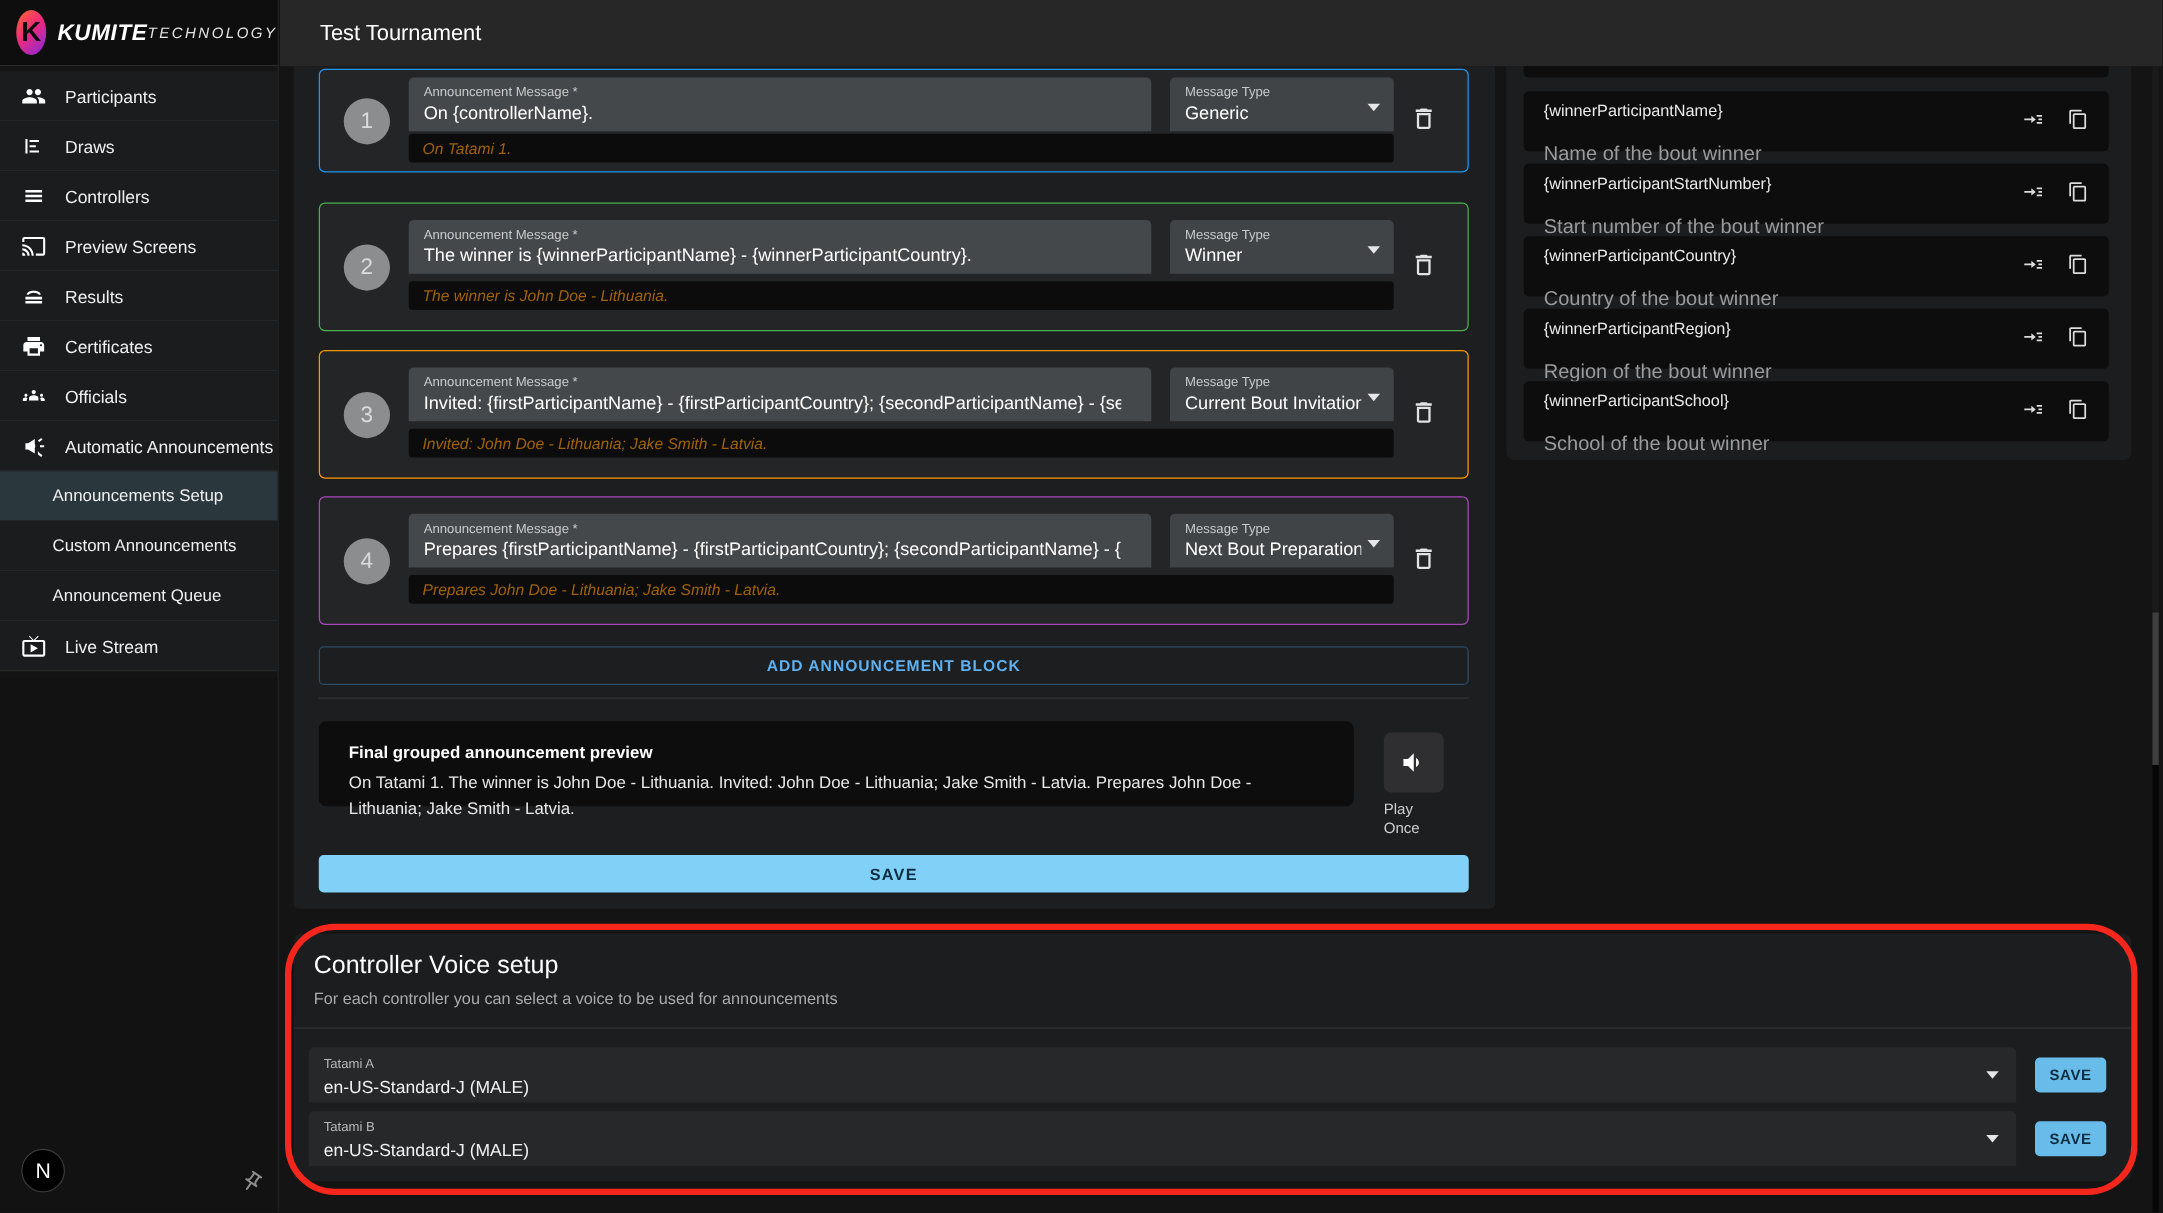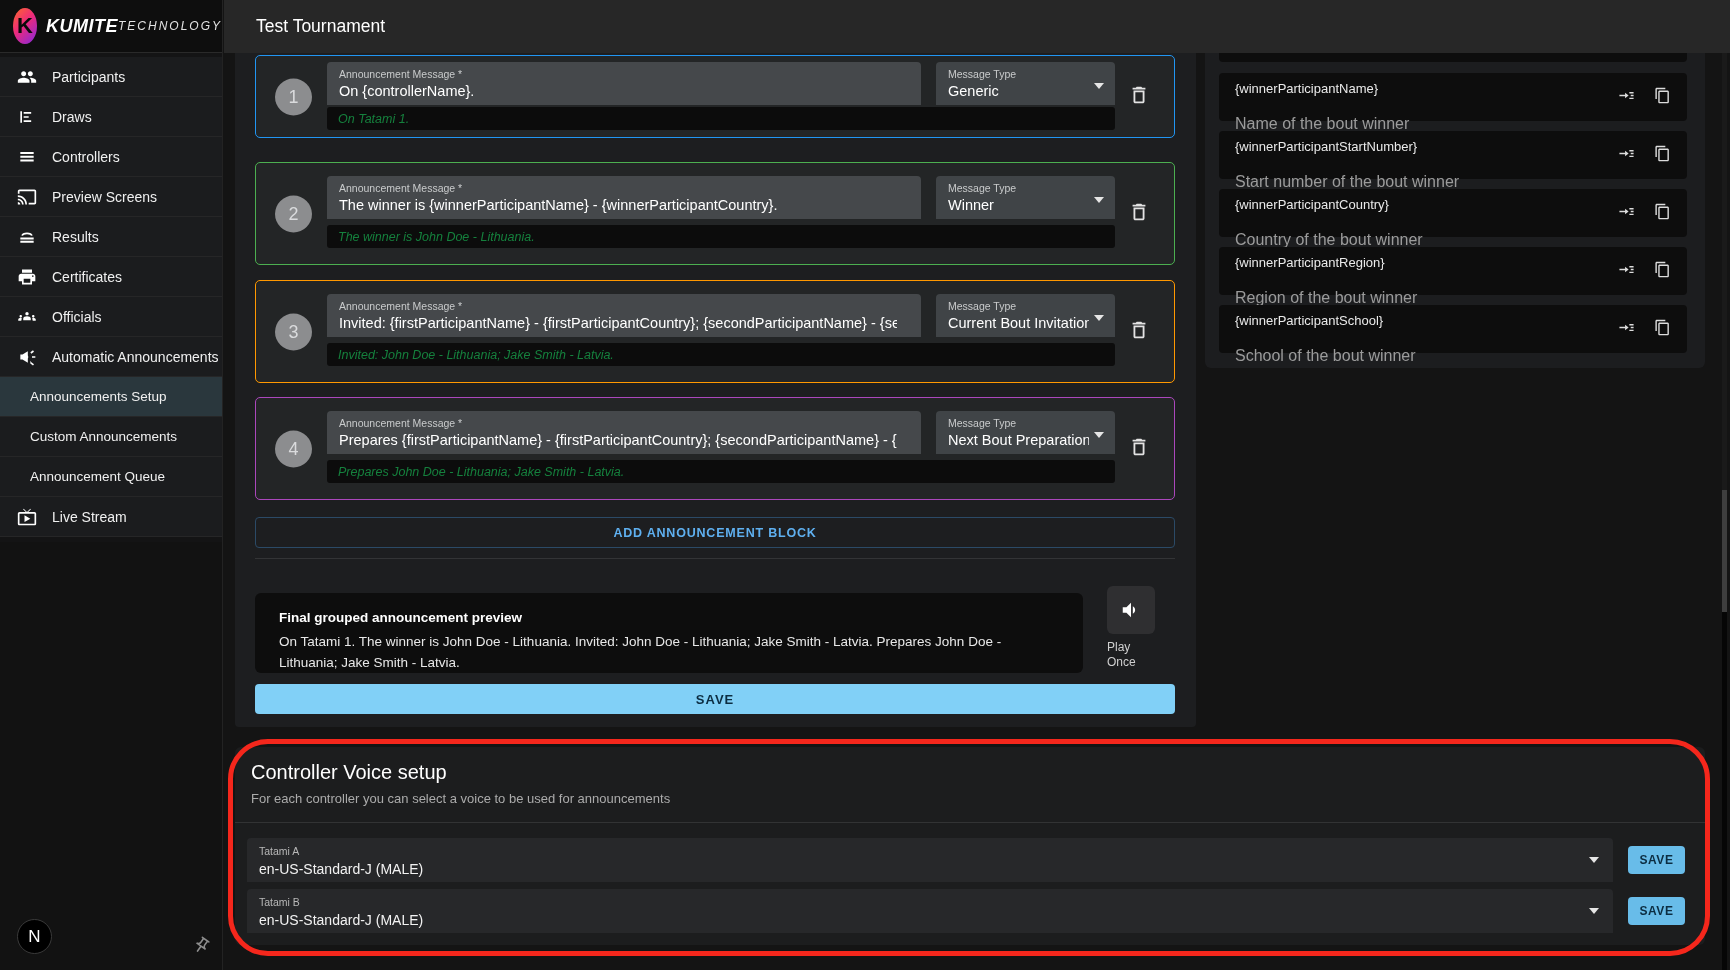--- a/index.html
+++ b/index.html
@@ -16,21 +16,21 @@
     background:linear-gradient(135deg,#ff6a2a 0%,#ee2a7b 45%,#8428e0 100%);
     display:flex; align-items:center; justify-content:center;
     font-weight:800; font-size:22px; color:#0b0b0b; }
   .brand-text { display:flex; flex-direction:row; line-height:1; }
   .brand-title { color:#fff; font-weight:800; font-style:italic; font-size:18px; letter-spacing:.5px; }
   .brand-sub { color:#e3e3e3; font-style:italic; font-size:12px; letter-spacing:2px; margin-top:3px; }
   .nav { padding-top:4px; }
   .nav-item { height:40px; display:flex; align-items:center; gap:15px; padding-left:17px;
     border-bottom:1px solid #262627; background:#1b1c1e; color:#f0f0f0; font-size:14px; cursor:pointer; }
   .nav-item svg { width:20px; height:20px; fill:#ffffff; flex:0 0 auto; }
-  .nav-sub { padding-left:30px; font-size:13.5px; }
+  .nav-sub { padding-left:42px; font-size:13.5px; }
   .nav-sub.active { background:#2a373d; }
   .sidebar-bottom { position:absolute; left:0; top:542px; width:222px; height:428px; background:#121212; }
   .pin-icon { position:absolute; left:192px; top:936px; width:19px; height:19px; opacity:.65; }
   .pin-icon svg { width:19px; height:19px; fill:#cfcfcf; transform:rotate(35deg); }
   .dev-badge { position:absolute; left:17px; top:919px; width:35px; height:35px; border-radius:50%;
     background:#000; border:1px solid #3a3a3a; color:#fff; display:flex; align-items:center;
     justify-content:center; font-size:17px; font-weight:400; }
 
   
   .header { position:absolute; left:224px; top:0; width:1506px; height:53px; background:#272727;
@@ -51,26 +51,26 @@
   .field-value { font-size:14.5px; color:#fff; margin-top:3px; white-space:nowrap; overflow:hidden; }
   .select { position:absolute; left:680px; width:179px; height:43px; background:#404447;
     border-radius:4px 4px 0 0; padding:6px 26px 0 12px; cursor:pointer; }
   .caret { position:absolute; right:11px; top:21px; width:0; height:0;
     border-left:5px solid transparent; border-right:5px solid transparent; border-top:6px solid #e6e6e6; }
   .trash-btn { position:absolute; right:22px; top:50%; transform:translateY(-50%); width:26px; height:26px;
     background:none; border:none; cursor:pointer; }
   .trash-btn svg { width:22px; height:22px; fill:#e3e3e3; }
   .preview-strip { position:absolute; left:71px; width:788px; height:23px; background:#0c0c0c;
     border-radius:3px; display:flex; align-items:center; padding:0 11px;
-    font-style:italic; font-size:12.5px; color:#15803d; white-space:nowrap; overflow:hidden; }
+    font-style:italic; font-size:12.5px; color:#a16207; white-space:nowrap; overflow:hidden; }
   .add-btn { position:absolute; left:20px; top:464px; width:920px; height:31px; background:transparent;
     border:1px solid #2b4a66; border-radius:4px; color:#5fb0f0; font-size:12.5px; font-weight:700;
     letter-spacing:.8px; cursor:pointer; font-family:"Liberation Sans",sans-serif; }
   .editor-divider { position:absolute; left:20px; top:505px; width:920px; height:1px; background:#333436; }
-  .final-card { position:absolute; left:20px; top:540px; width:828px; height:80px; background:#0d0d0d;
+  .final-card { position:absolute; left:20px; top:524px; width:828px; height:68px; background:#0d0d0d;
     border-radius:6px; padding:17px 24px 16px 24px; }
   .final-title { color:#fff; font-size:13.5px; font-weight:700; }
   .final-text { color:#e8e8e8; font-size:13.5px; line-height:1.55; margin-top:7px; }
   .play-wrap { position:absolute; left:872px; top:533px; width:60px; text-align:left; }
   .play-btn { width:48px; height:48px; background:#2f2f31; border:none; border-radius:6px; cursor:pointer;
     display:inline-flex; align-items:center; justify-content:center; }
   .play-btn svg { width:22px; height:22px; fill:#fff; }
   .play-label { color:#cfcfcf; font-size:12px; line-height:1.25; margin-top:6px; }
   .save-big { position:absolute; left:20px; top:631px; width:920px; height:30px; background:#81d0f7;
     border:none; border-radius:4px; color:#0c2d42; font-weight:700; font-size:13px; letter-spacing:1px;

